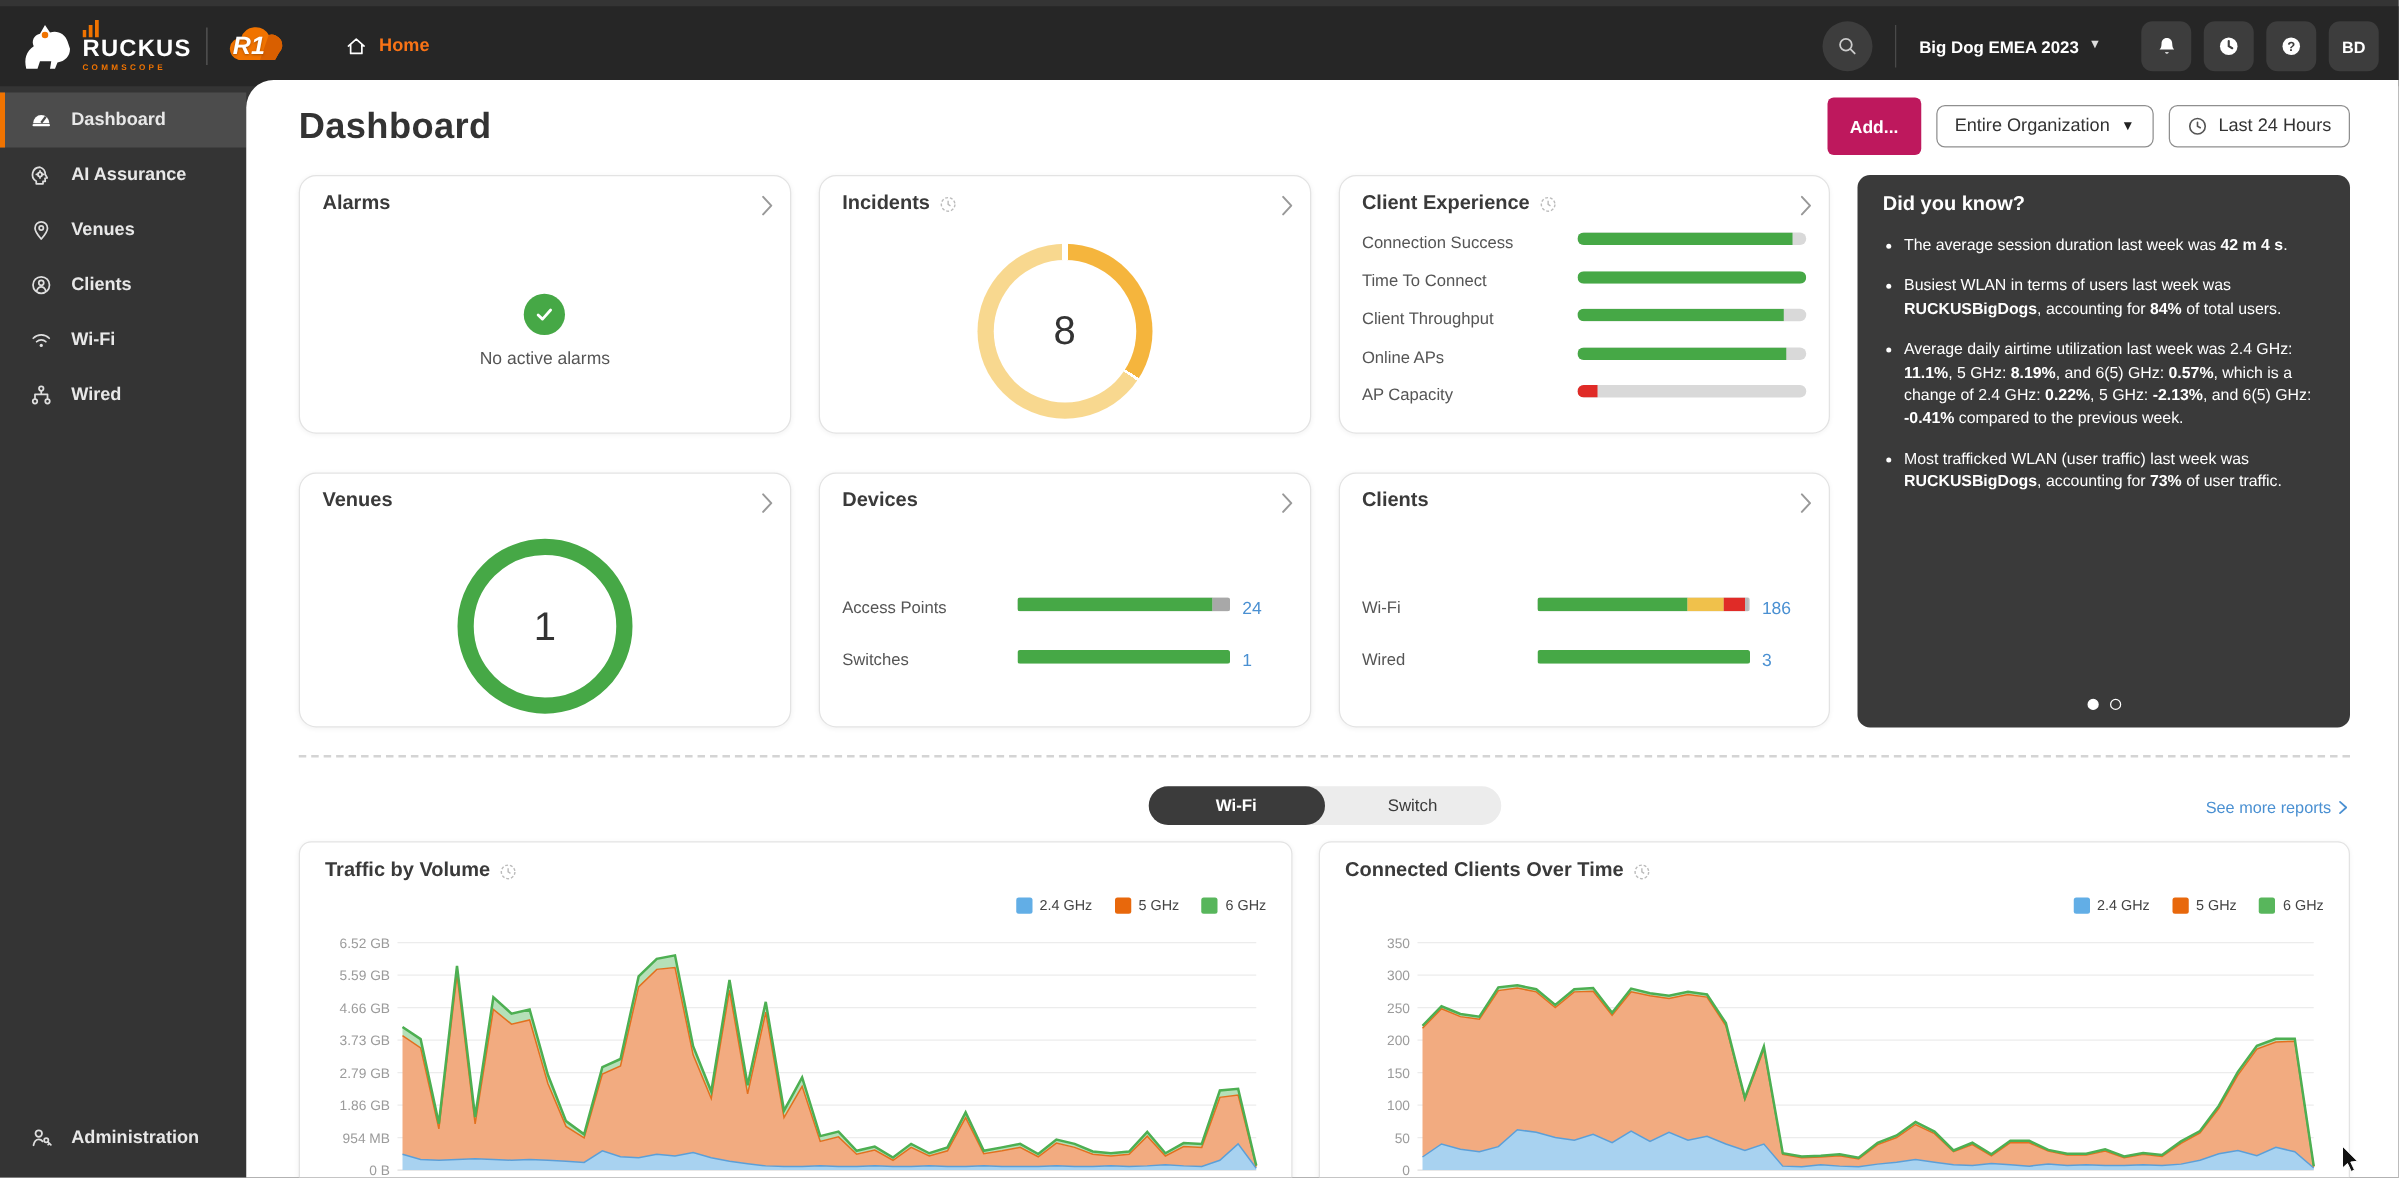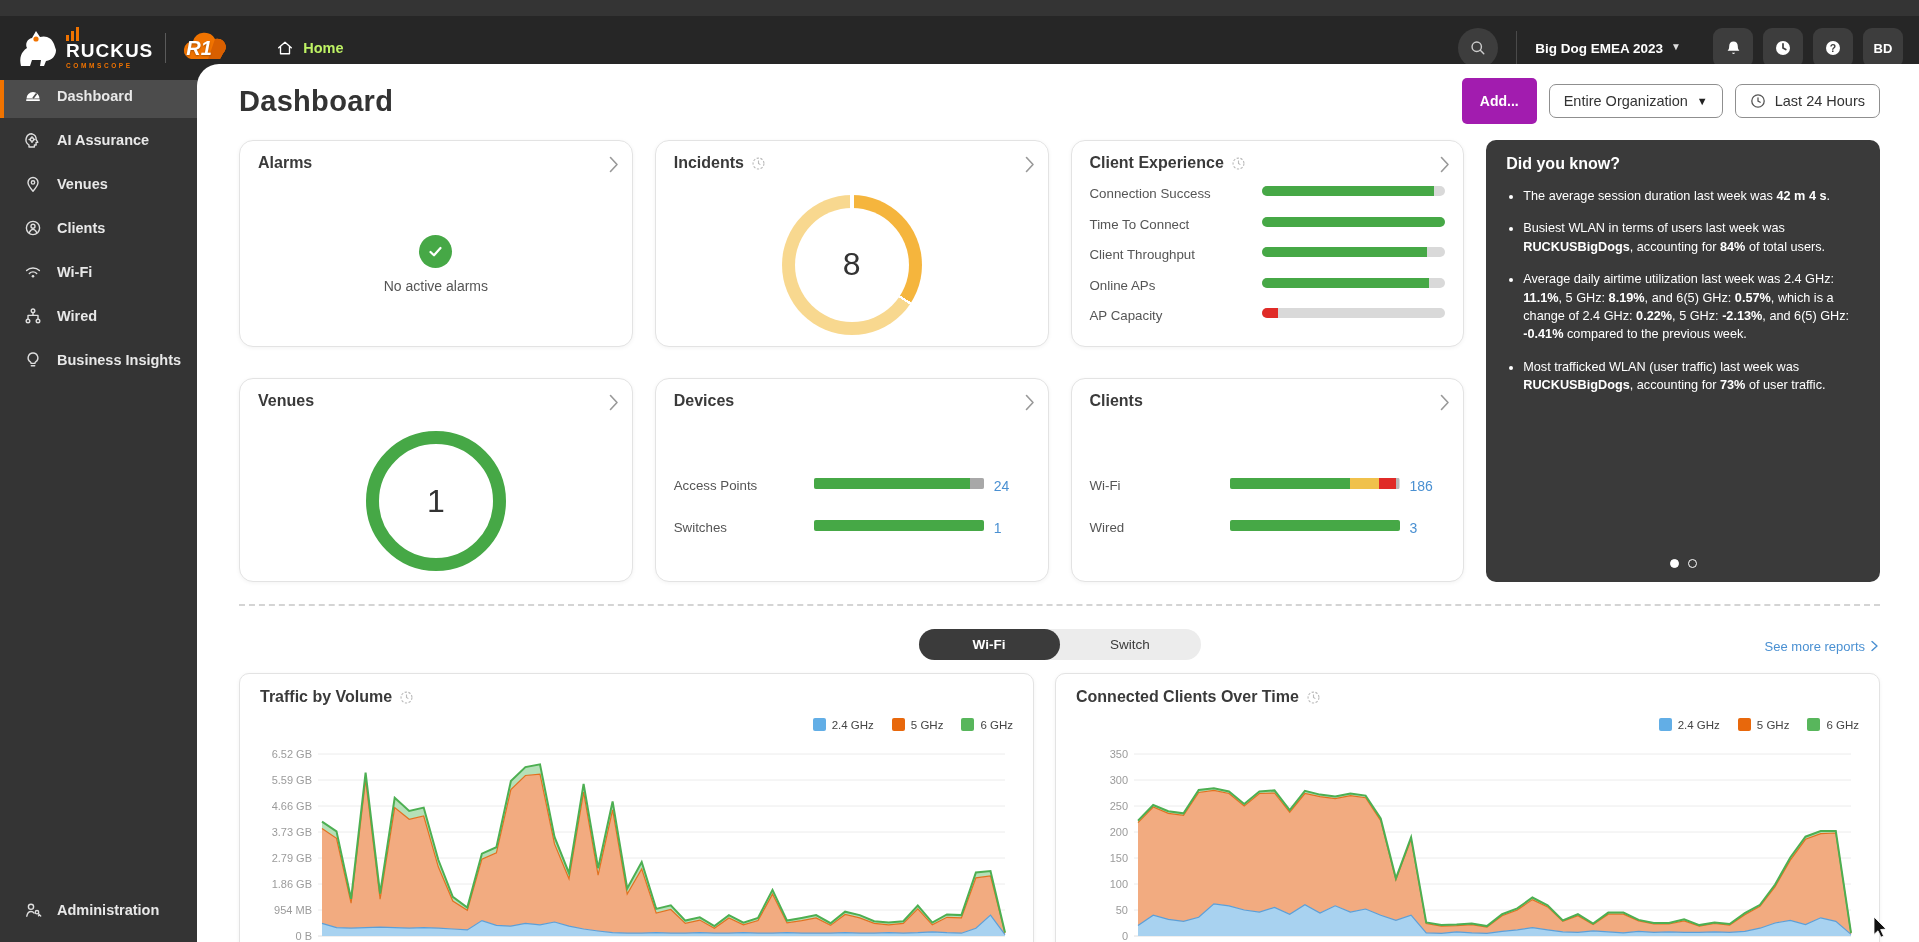--- a/index.html
+++ b/index.html
@@ -1,50 +1,50 @@
 <!DOCTYPE html>
 <html><head>
 <meta charset="utf-8">
 <style>
   * { margin:0; padding:0; box-sizing:border-box; }
   html,body { width:1919px; height:942px; overflow:hidden; }
   body { font-family:"Liberation Sans", sans-serif; background:#343434; position:relative; }
 
   
-  .topbar { position:absolute; left:0; top:16px; width:100%; height:64px; background:#262626;
+  .topbar { position:absolute; left:0; top:5px; width:100%; height:64px; background:#262626;
             display:flex; align-items:center; padding:0 16px 0 14px; z-index:5; }
   .brand { display:flex; align-items:center; gap:6px; }
   .brand-text { display:flex; flex-direction:column; line-height:1; }
   .brand-name { color:#fff; font-weight:700; font-size:19px; letter-spacing:1px; }
   .brand-sub { color:#f07300; font-size:6.5px; letter-spacing:2.6px; font-weight:700; margin-top:3px; }
   .brand-divider { width:1px; height:30px; background:#5a5a5a; margin:0 12px; }
   .r1-logo { position:relative; width:52px; height:38px; }
   .r1-text { position:absolute; left:8px; top:8px; color:#fff; font-weight:700; font-size:20px; font-style:italic; text-shadow:0 1px 2px rgba(0,0,0,.3); }
-  .home-link { display:flex; align-items:center; gap:9px; margin-left:46px; color:#bef264; font-size:14.5px; font-weight:600; cursor:pointer; }
+  .home-link { display:flex; align-items:center; gap:9px; margin-left:46px; color:#f97316; font-size:14.5px; font-weight:600; cursor:pointer; }
   .tb-spacer { flex:1; }
   .tb-circle { width:40px; height:40px; border-radius:50%; background:#3d3d3d; display:flex; align-items:center; justify-content:center; cursor:pointer; }
   .tb-vdiv { width:1px; height:34px; background:#4a4a4a; margin:0 18px; }
   .tenant { display:flex; align-items:flex-start; gap:8px; color:#fff; font-size:13.5px; font-weight:600; cursor:pointer; margin-right:22px; }
   .tenant .caret { font-size:10px; color:#ddd; }
   .tb-btn { width:40px; height:40px; border-radius:9px; background:#3d3d3d; display:flex; align-items:center; justify-content:center; margin-left:10px; cursor:pointer; color:#fff; font-weight:700; font-size:13px; }
 
   
   .sidebar { position:absolute; left:0; top:64px; bottom:0; width:197px; background:#343434; display:flex; flex-direction:column; padding-top:10px; z-index:4; }
   .side-item { height:44px; display:flex; align-items:center; gap:14px; padding-left:19px; color:#e8e8e8; font-size:14.5px; font-weight:600; cursor:pointer; border-left:4px solid transparent; }
   .side-item.active { background:#4c4c4c; border-left-color:#f07300; }
   .side-icon { width:20px; height:20px; display:flex; align-items:center; justify-content:center; flex:none; }
   .side-flex { flex:1; }
   .side-bottom { margin-bottom:10px; }
 
   
   .main { position:absolute; left:197px; top:64px; right:0; bottom:0; background:#fff; border-top-left-radius:22px; padding:0 39px 0 42px; overflow:hidden; z-index:6; }
   .page-head { display:flex; align-items:center; margin-top:16px; height:42px; }
   .page-title { font-size:29px; font-weight:700; color:#333; letter-spacing:.3px; }
   .head-spacer { flex:1; }
-  .btn-dark { background:#a21caf; color:#fff; font-size:14px; font-weight:600; padding:15px 18px; border-radius:5px; border:none; cursor:pointer; }
+  .btn-dark { background:#be185d; color:#fff; font-size:14px; font-weight:600; padding:15px 18px; border-radius:5px; border:none; cursor:pointer; }
   .btn-outline { background:#fff; border:1.5px solid #8f8f8f; border-radius:7px; color:#333; font-size:14.5px; padding:8px 14px; display:flex; align-items:center; gap:9px; cursor:pointer; margin-left:12px; }
   .btn-outline .caret { font-size:11px; color:#222; }
 
   
   .cards { margin-top:18px; display:grid; grid-template-columns:repeat(4,1fr); grid-template-rows:207px 204px; gap:31px 22px; }
   .card { background:#fff; border:1px solid #e3e3e3; border-radius:14px; box-shadow:0 1px 4px rgba(0,0,0,.05); padding:13px 18px; position:relative; }
   .card-head { display:flex; align-items:center; gap:7px; }
   .card-title { font-size:16px; font-weight:700; color:#3a3a3a; }
   .chev { position:absolute; right:13px; top:15px; cursor:pointer; }
   .panel-dyk { grid-column:4; grid-row:1 / span 2; background:#3a3a3a; border-radius:10px; padding:15px 20px; color:#fff; position:relative; }
@@ -219,29 +219,20 @@
       <div class="side-item">
         <span class="side-icon">
           <svg width="20" height="20" viewBox="0 0 20 20">
             <circle cx="10" cy="4.8" r="1.8" stroke="#dedede" stroke-width="1.4" fill="none" stroke-linecap="round" stroke-linejoin="round"></circle>
             <circle cx="5" cy="15" r="1.8" stroke="#dedede" stroke-width="1.4" fill="none" stroke-linecap="round" stroke-linejoin="round"></circle>
             <circle cx="15" cy="15" r="1.8" stroke="#dedede" stroke-width="1.4" fill="none" stroke-linecap="round" stroke-linejoin="round"></circle>
             <path d="M10 6.6 v2.8 M10 9.4 h-5 v3.8 M10 9.4 h5 v3.8" stroke="#dedede" stroke-width="1.4" fill="none" stroke-linecap="round" stroke-linejoin="round"></path>
           </svg>
         </span>
         <span>Wired</span>
-      </div>
-      <div class="side-item">
-        <span class="side-icon">
-          <svg width="20" height="20" viewBox="0 0 20 20">
-            <path d="M10 3 a4.8 4.8 0 0 1 2.7 8.8 c-.5.4-.8 1-.8 1.6 h-3.8 c0-.6-.3-1.2-.8-1.6 A4.8 4.8 0 0 1 10 3z" stroke="#dedede" stroke-width="1.4" fill="none" stroke-linecap="round" stroke-linejoin="round"></path>
-            <path d="M8.3 15.7 h3.4" stroke="#dedede" stroke-width="1.4" fill="none" stroke-linecap="round" stroke-linejoin="round"></path>
-          </svg>
-        </span>
-        <span>Business Insights</span>
       </div>
     </div>
   <div class="side-flex"></div>
   <div id="side-bottom" class="side-bottom">
       <div class="side-item">
         <span class="side-icon">
           <svg width="20" height="20" viewBox="0 0 20 20">
             <circle cx="8" cy="6.8" r="2.6" stroke="#dedede" stroke-width="1.4" fill="none" stroke-linecap="round" stroke-linejoin="round"></circle>
             <path d="M3.8 16.2 c.6-3.1 2-4.7 4.2-4.7 1.2 0 2.3.5 3.1 1.6" stroke="#dedede" stroke-width="1.4" fill="none" stroke-linecap="round" stroke-linejoin="round"></path>
             <circle cx="14" cy="12.2" r="1.7" stroke="#dedede" stroke-width="1.4" fill="none" stroke-linecap="round" stroke-linejoin="round"></circle>

